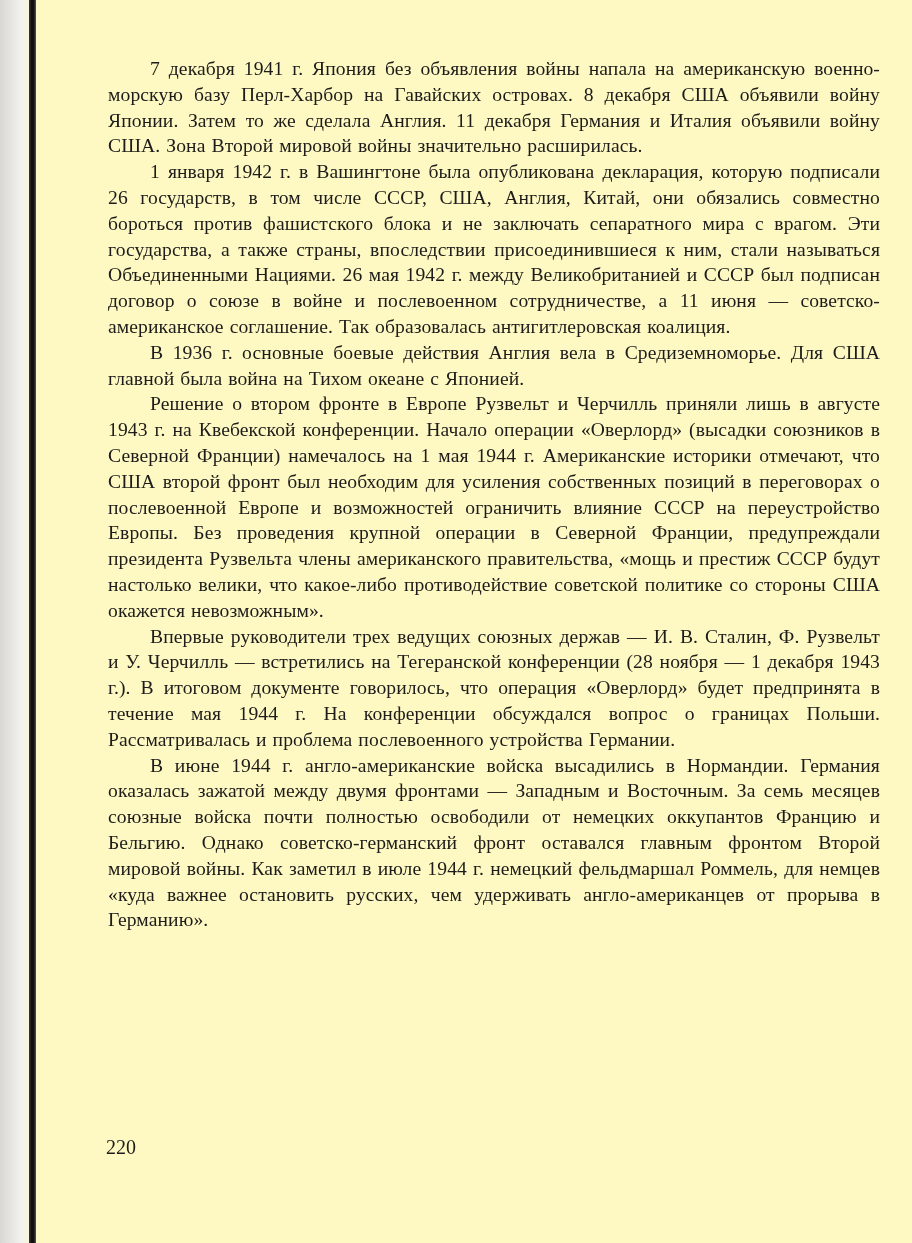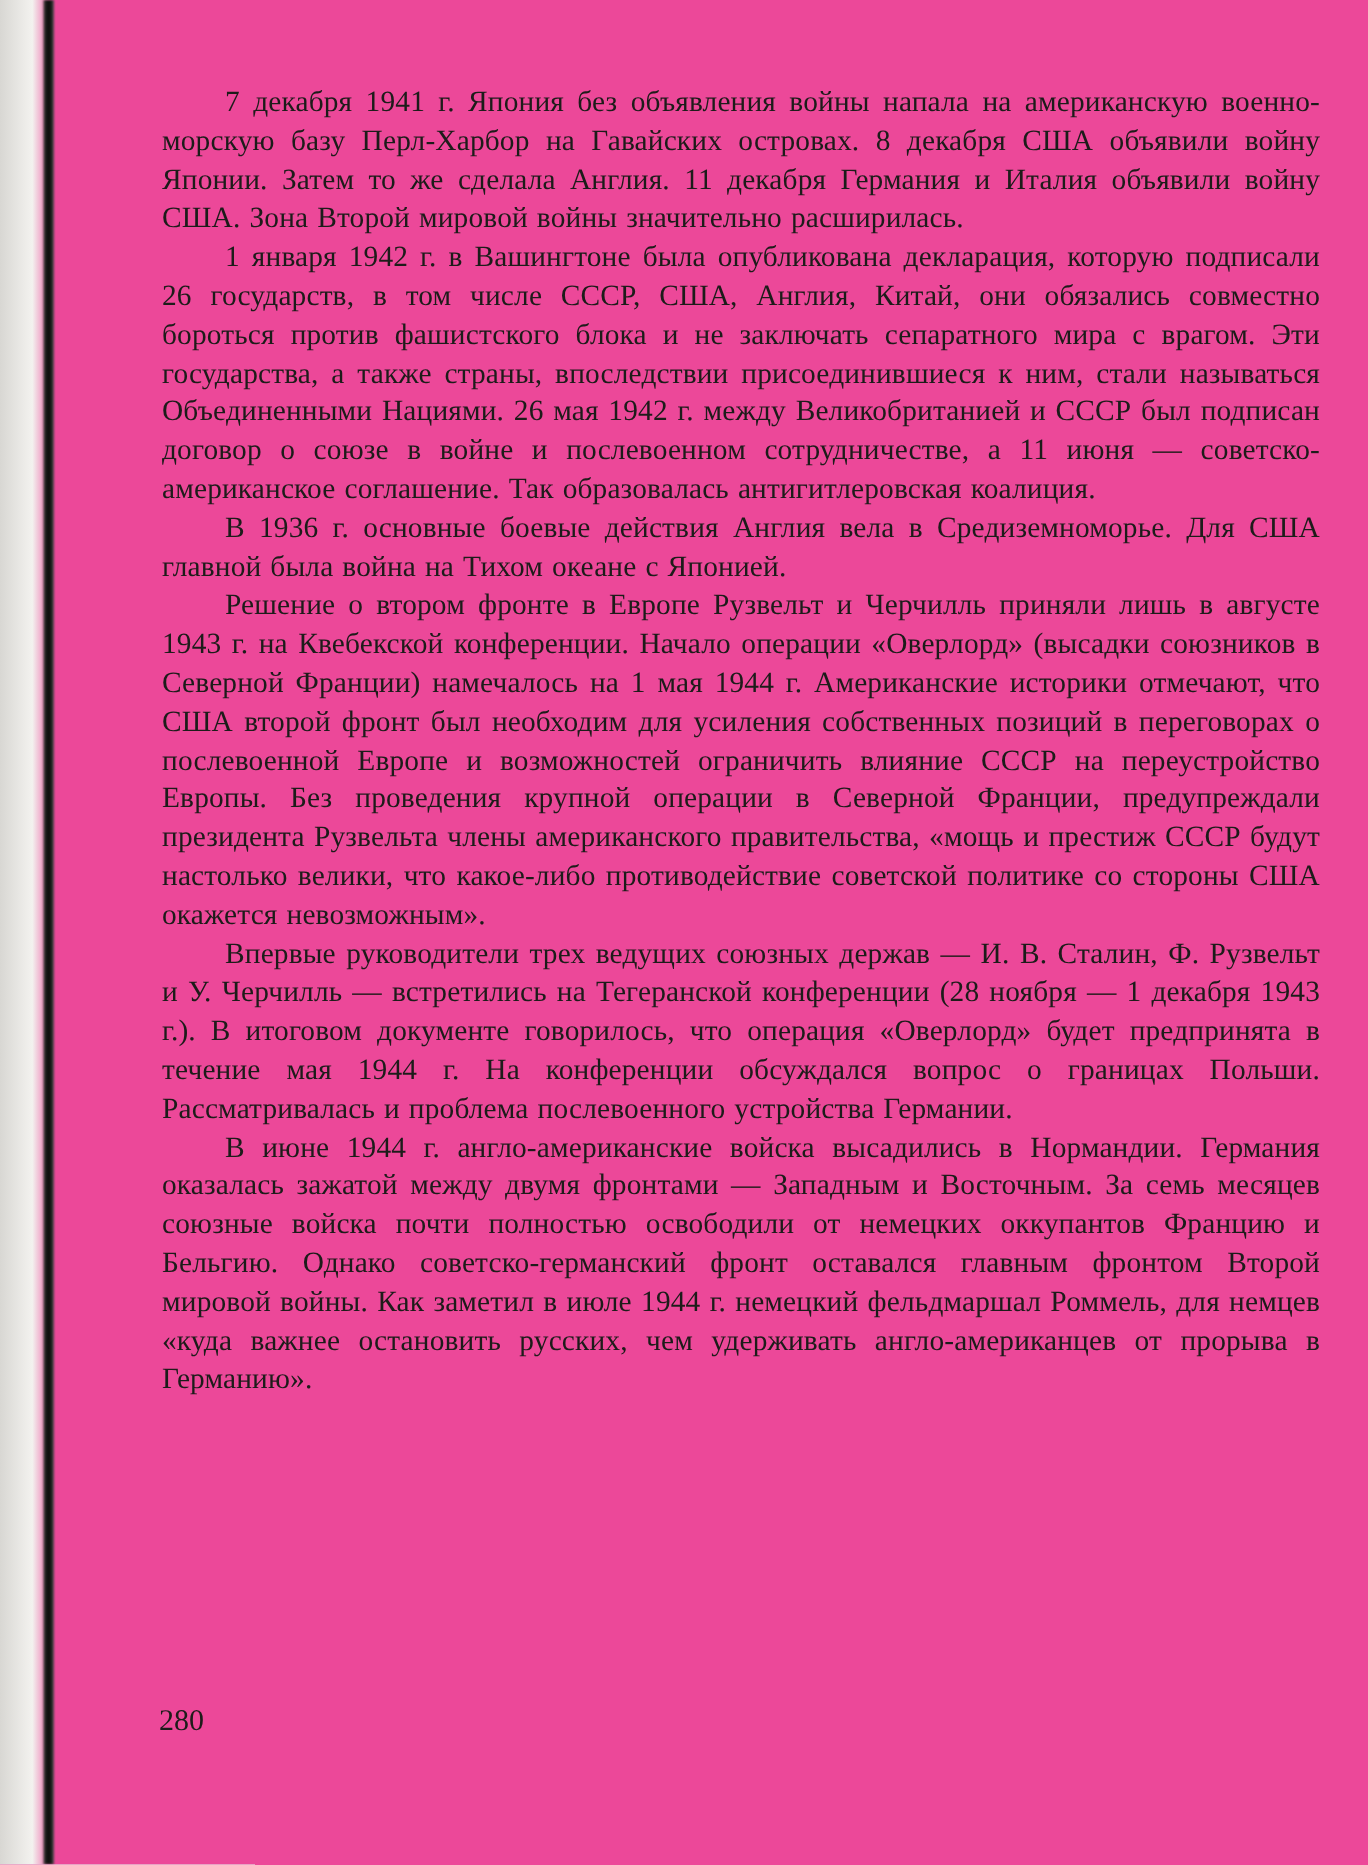--- a/index.html
+++ b/index.html
@@ -6,21 +6,21 @@
     margin: 0;
     padding: 0;
     background: #e9e9e7;
     font-family: "Liberation Serif", "DejaVu Serif", serif;
   }
   .page {
     position: relative;
     width: 912px;
     height: 1243px;
     margin: 0 auto;
-    background: #ec4899;
+    background: #fef9c3;
     overflow: hidden;
     box-sizing: border-box;
   }
   
   .scan-bar {
     position: absolute;
     left: 29px;
     top: 0;
     width: 7px;
     height: 1243px;
@@ -69,14 +69,14 @@
 
   <div class="text-block">
     <p>7 декабря 1941 г. Япония без объявления войны напала на американскую военно-морскую базу Перл-Харбор на Гавайских островах. 8 декабря США объявили войну Японии. Затем то же сделала Англия. 11 декабря Германия и Италия объявили войну США. Зона Второй мировой войны значительно расширилась.</p>
     <p>1 января 1942 г. в Вашингтоне была опубликована декларация, которую подписали 26 государств, в том числе СССР, США, Англия, Китай, они обязались совместно бороться против фашистского блока и не заключать сепаратного мира с врагом. Эти государства, а также страны, впоследствии присоединившиеся к ним, стали называться Объединенными Нациями. 26 мая 1942 г. между Великобританией и СССР был подписан договор о союзе в войне и послевоенном сотрудничестве, а 11 июня — советско-американское соглашение. Так образовалась антигитлеровская коалиция.</p>
     <p>В 1936 г. основные боевые действия Англия вела в Средиземноморье. Для США главной была война на Тихом океане с Японией.</p>
     <p>Решение о втором фронте в Европе Рузвельт и Черчилль приняли лишь в августе 1943 г. на Квебекской конференции. Начало операции «Оверлорд» (высадки союзников в Северной Франции) намечалось на 1 мая 1944 г. Американские историки отмечают, что США второй фронт был необходим для усиления собственных позиций в переговорах о послевоенной Европе и возможностей ограничить влияние СССР на переустройство Европы. Без проведения крупной операции в Северной Франции, предупреждали президента Рузвельта члены американского правительства, «мощь и престиж СССР будут настолько велики, что какое-либо противодействие советской политике со стороны США окажется невозможным».</p>
     <p>Впервые руководители трех ведущих союзных держав — И. В. Сталин, Ф. Рузвельт и У. Черчилль — встретились на Тегеранской конференции (28 ноября — 1 декабря 1943 г.). В итоговом документе говорилось, что операция «Оверлорд» будет предпринята в течение мая 1944 г. На конференции обсуждался вопрос о границах Польши. Рассматривалась и проблема послевоенного устройства Германии.</p>
     <p>В июне 1944 г. англо-американские войска высадились в Нормандии. Германия оказалась зажатой между двумя фронтами — Западным и Восточным. За семь месяцев союзные войска почти полностью освободили от немецких оккупантов Францию и Бельгию. Однако советско-германский фронт оставался главным фронтом Второй мировой войны. Как заметил в июле 1944 г. немецкий фельдмаршал Роммель, для немцев «куда важнее остановить русских, чем удерживать англо-американцев от прорыва в Германию».</p>
   </div>
 
-  <div class="page-number">280</div>
+  <div class="page-number">220</div>
 </div>
 
 </body></html>

